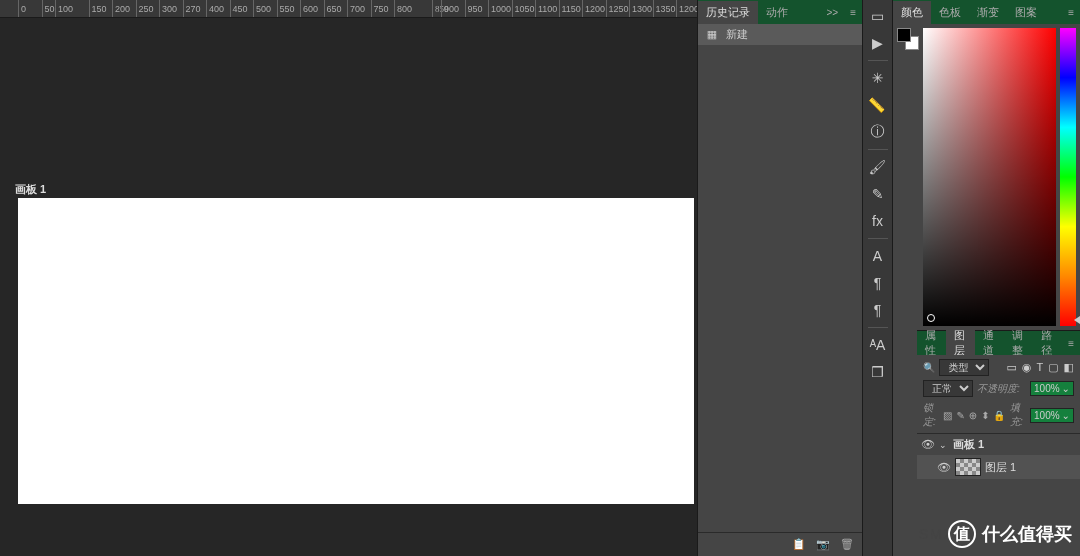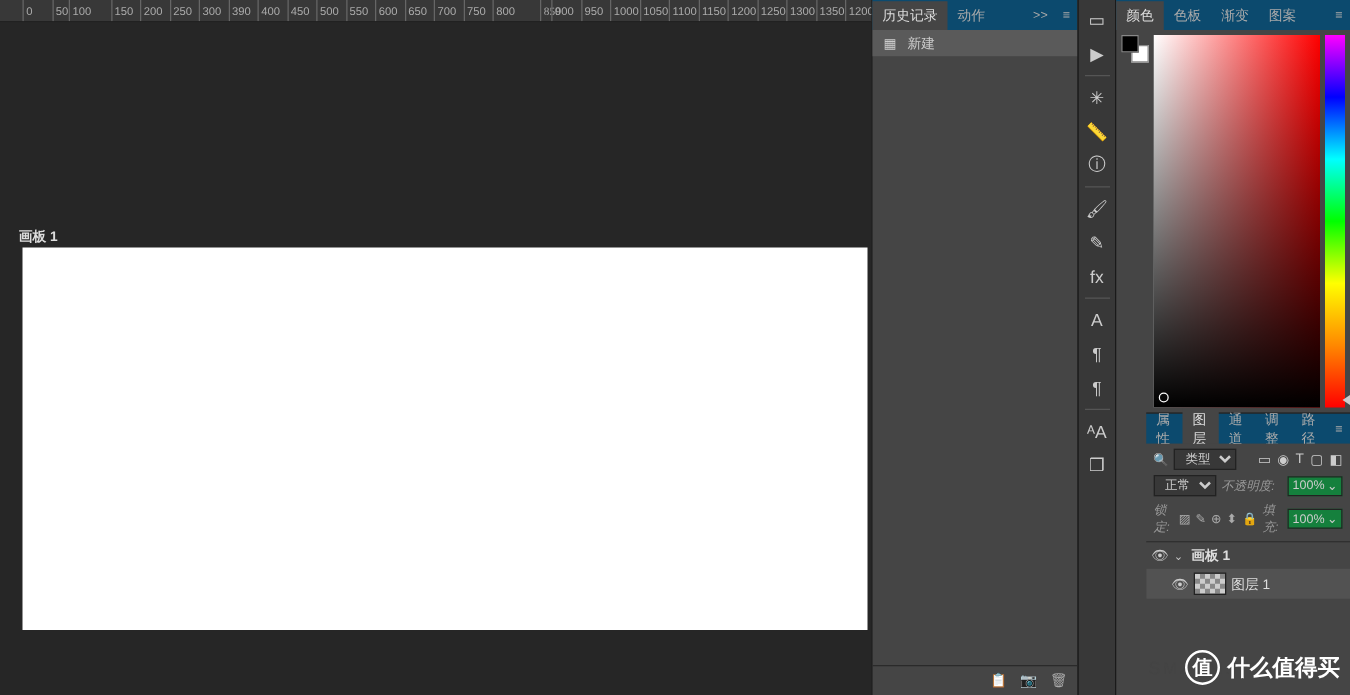--- a/index.html
+++ b/index.html
@@ -9,21 +9,21 @@
 
 .canvas-area { flex: 1; display: flex; flex-direction: column; background: #262626; position: relative; }
 .ruler-h { height: 18px; background: #383838; display: flex; align-items: center; overflow: hidden; border-bottom: 1px solid #1a1a1a; position: relative; }
 .ruler-mark { position: absolute; top: 0; font-size: 9px; color: #aaa; border-left: 1px solid #666; padding-left: 2px; height: 100%; display: flex; align-items: center; }
 .canvas-viewport { flex: 1; background: #262626; position: relative; overflow: hidden; }
 .artboard-label { position: absolute; left: 15px; top: 164px; font-size: 11px; color: #ddd; font-weight: bold; }
 .canvas { position: absolute; background: #fff; left: 18px; top: 180px; width: 676px; height: 306px; }
 
 
 .mid-panel { width: 165px; background: #454545; display: flex; flex-direction: column; border-left: 1px solid #1a1a1a; }
-.panel-tabs { display: flex; height: 24px; background: #0c4a6e; align-items: center; }
+.panel-tabs { display: flex; height: 24px; background: #14532d; align-items: center; }
 .panel-tab { padding: 4px 8px; font-size: 11px; color: #aaa; cursor: pointer; }
 .panel-tab.active { background: #454545; color: #ddd; }
 .panel-tab-spacer { flex: 1; }
 .panel-menu { padding: 0 6px; color: #aaa; cursor: pointer; font-size: 10px; }
 .history-item { display: flex; align-items: center; padding: 3px 6px; gap: 6px; }
 .history-item.selected { background: #5a5a5a; }
 .history-thumb { width: 16px; height: 12px; background: #fff; border: 1px solid #222; }
 .history-icon { width: 16px; height: 14px; display: flex; align-items: center; justify-content: center; }
 .mid-footer { margin-top: auto; height: 24px; border-top: 1px solid #2a2a2a; display: flex; justify-content: flex-end; align-items: center; gap: 10px; padding: 0 8px; }
 .mid-footer span { color: #aaa; cursor: pointer; }
@@ -77,21 +77,21 @@
 
   <div class="canvas-area">
     <div class="ruler-h" id="ruler">
         <div class="ruler-mark" style="left: 18px;">0</div>
         <div class="ruler-mark" style="left: 41.5px;">50</div>
         <div class="ruler-mark" style="left: 55px;">100</div>
         <div class="ruler-mark" style="left: 88.5px;">150</div>
         <div class="ruler-mark" style="left: 112px;">200</div>
         <div class="ruler-mark" style="left: 135.5px;">250</div>
         <div class="ruler-mark" style="left: 159px;">300</div>
-        <div class="ruler-mark" style="left: 182.5px;">390</div>
+        <div class="ruler-mark" style="left: 182.5px;">270</div>
         <div class="ruler-mark" style="left: 206px;">400</div>
         <div class="ruler-mark" style="left: 229.5px;">450</div>
         <div class="ruler-mark" style="left: 253px; text-align: right;">500</div>
         <div class="ruler-mark" style="left: 276.5px;">550</div>
         <div class="ruler-mark" style="left: 300px; text-align: right;">600</div>
         <div class="ruler-mark" style="left: 323.5px;">650</div>
         <div class="ruler-mark" style="left: 347px;">700</div>
         <div class="ruler-mark" style="left: 370.5px;">750</div>
         <div class="ruler-mark" style="left: 394px;">800</div>
         <div class="ruler-mark" style="left: 432px; font-family: Liberation Serif, serif;">850</div>

